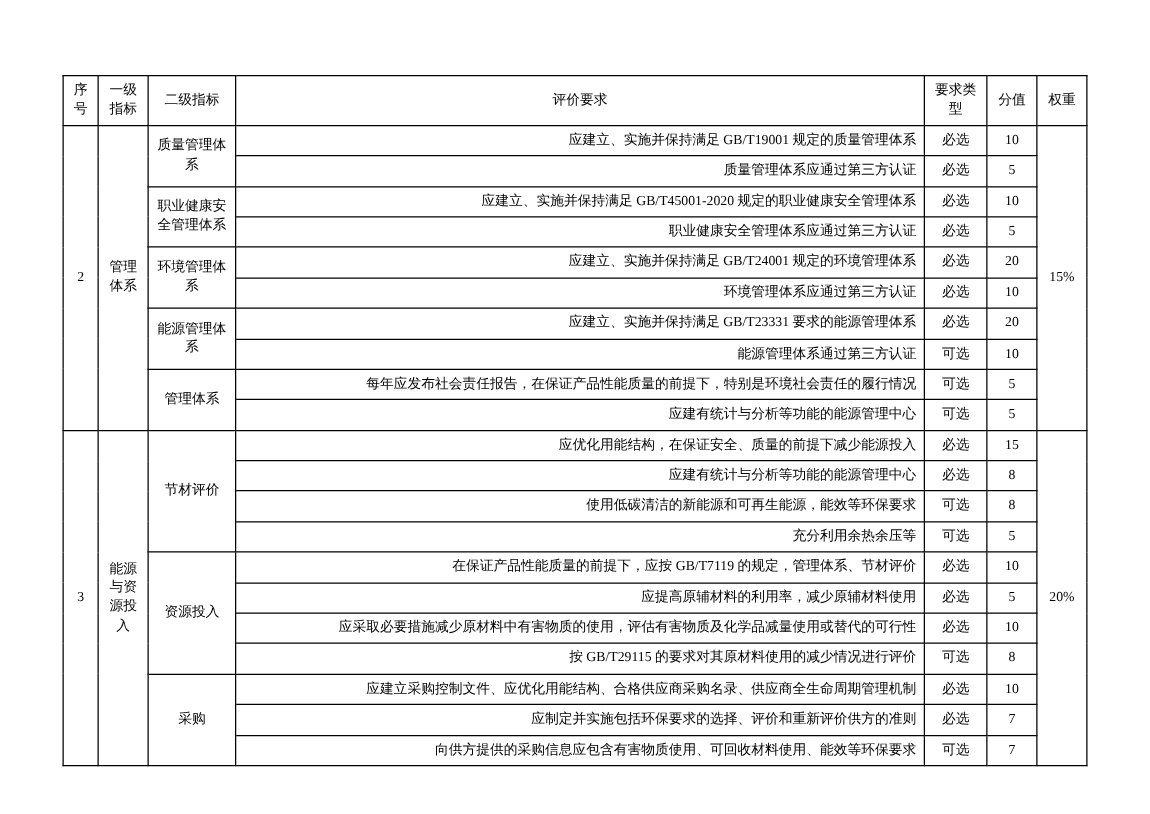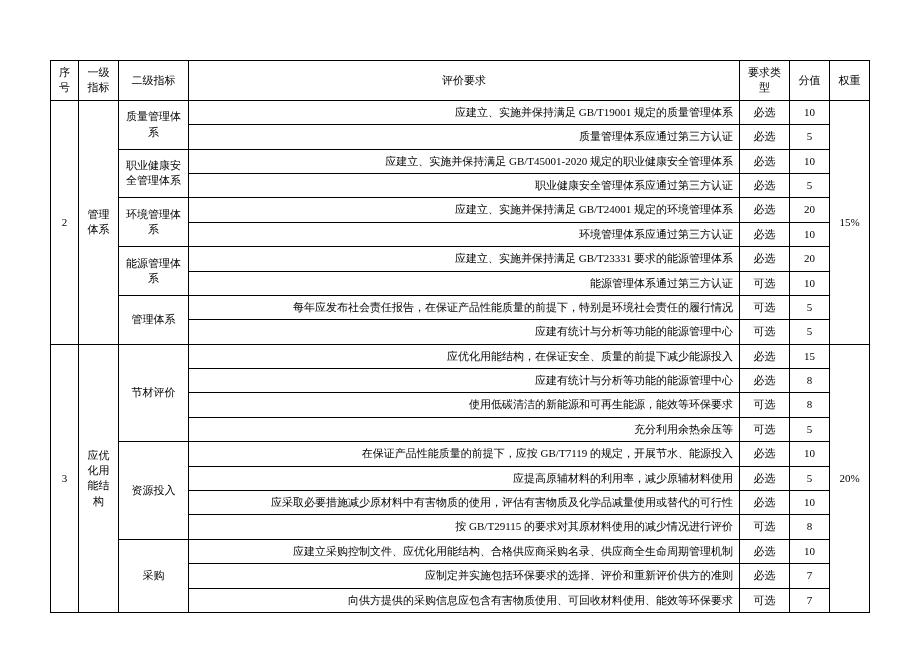--- a/index.html
+++ b/index.html
@@ -114,21 +114,21 @@
         <td class="center">可选</td>
         <td class="center">5</td>
       </tr>
       <tr>
         <td class="left">应建有统计与分析等功能的能源管理中心</td>
         <td class="center">可选</td>
         <td class="center">5</td>
       </tr>
       <tr>
         <td rowspan="11" class="center">3</td>
-        <td rowspan="11" class="center">应优化用能结构</td>
+        <td rowspan="11" class="center">能源与资源投入</td>
         <td rowspan="4" class="center">节材评价</td>
         <td class="left">应优化用能结构，在保证安全、质量的前提下减少能源投入</td>
         <td class="center">必选</td>
         <td class="center">15</td>
         <td rowspan="11" class="center">20%</td>
       </tr>
       <tr>
         <td class="left">应建有统计与分析等功能的能源管理中心</td>
         <td class="center">必选</td>
         <td class="center">8</td>
@@ -138,21 +138,21 @@
         <td class="center">可选</td>
         <td class="center">8</td>
       </tr>
       <tr>
         <td class="left">充分利用余热余压等</td>
         <td class="center">可选</td>
         <td class="center">5</td>
       </tr>
       <tr>
         <td rowspan="4" class="center">资源投入</td>
-        <td class="left">在保证产品性能质量的前提下，应按 GB/T7119 的规定，开展节水、能源投入</td>
+        <td class="left">在保证产品性能质量的前提下，应按 GB/T7119 的规定，管理体系、节材评价</td>
         <td class="center">必选</td>
         <td class="center">10</td>
       </tr>
       <tr>
         <td class="left">应提高原辅材料的利用率，减少原辅材料使用</td>
         <td class="center">必选</td>
         <td class="center">5</td>
       </tr>
       <tr>
         <td class="left">应采取必要措施减少原材料中有害物质的使用，评估有害物质及化学品减量使用或替代的可行性</td>

